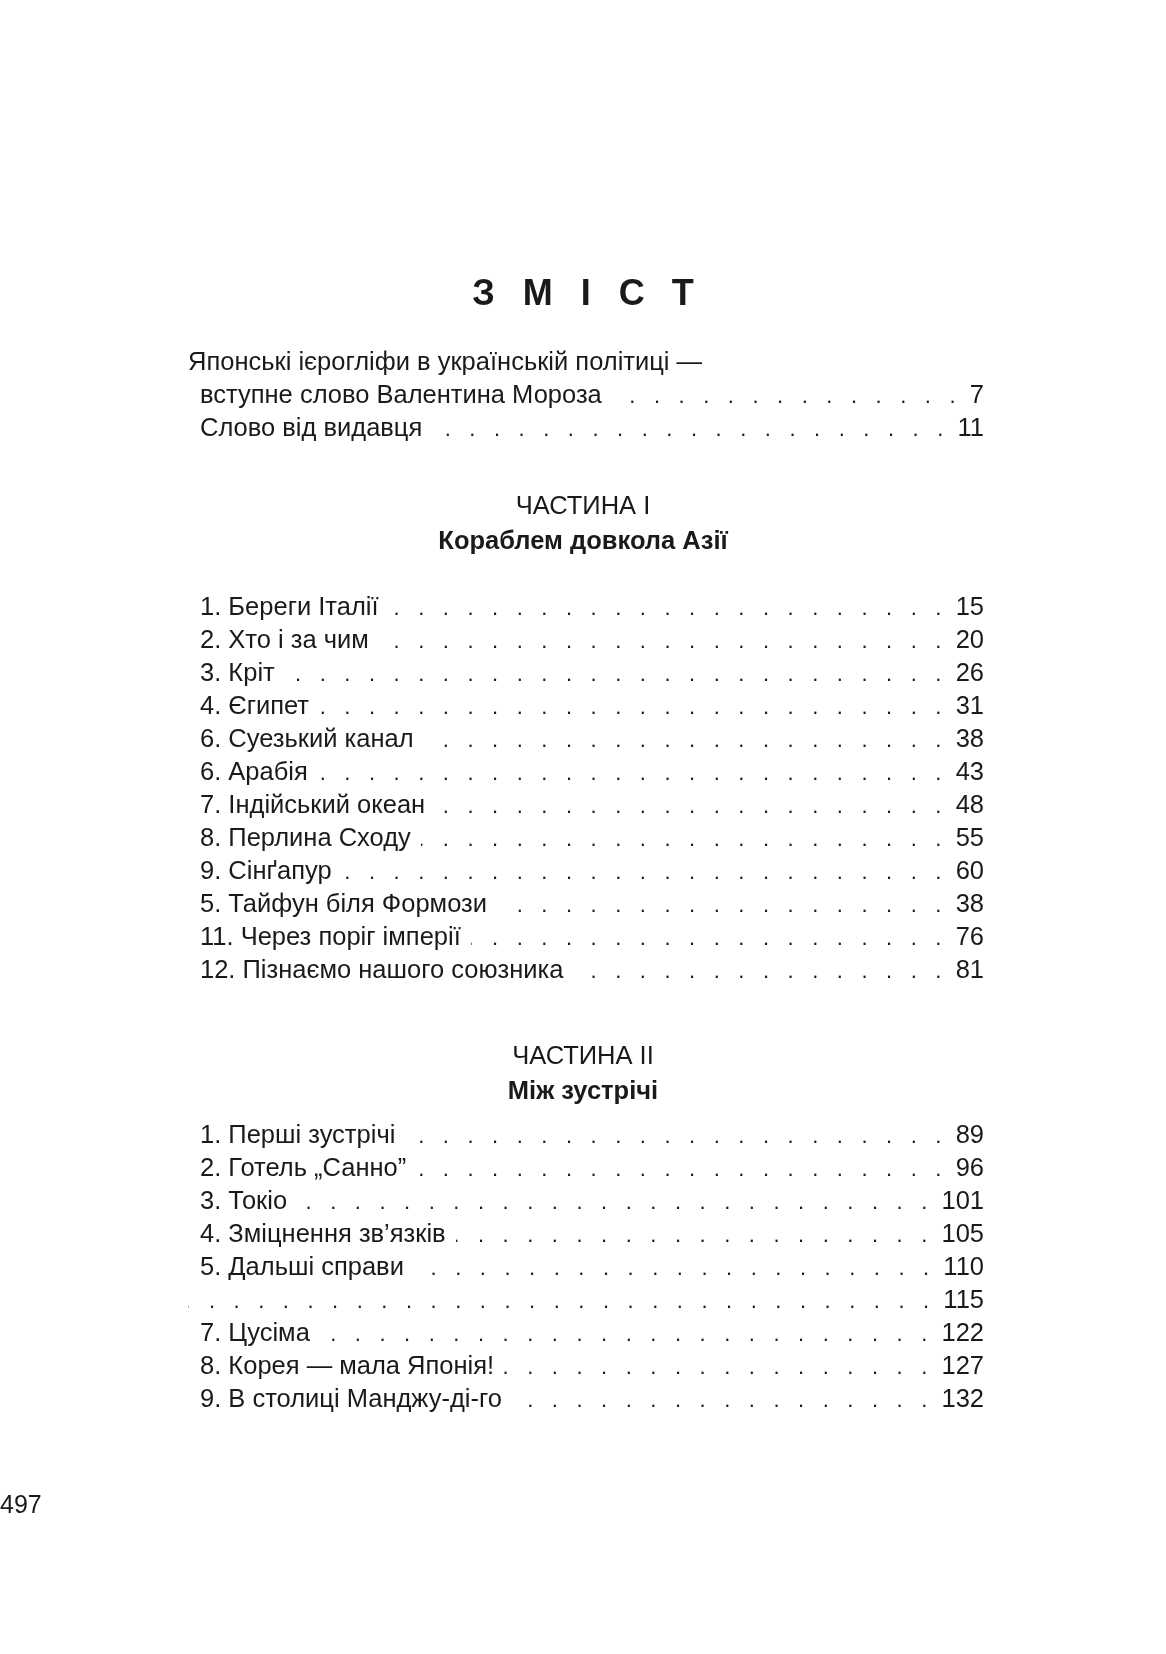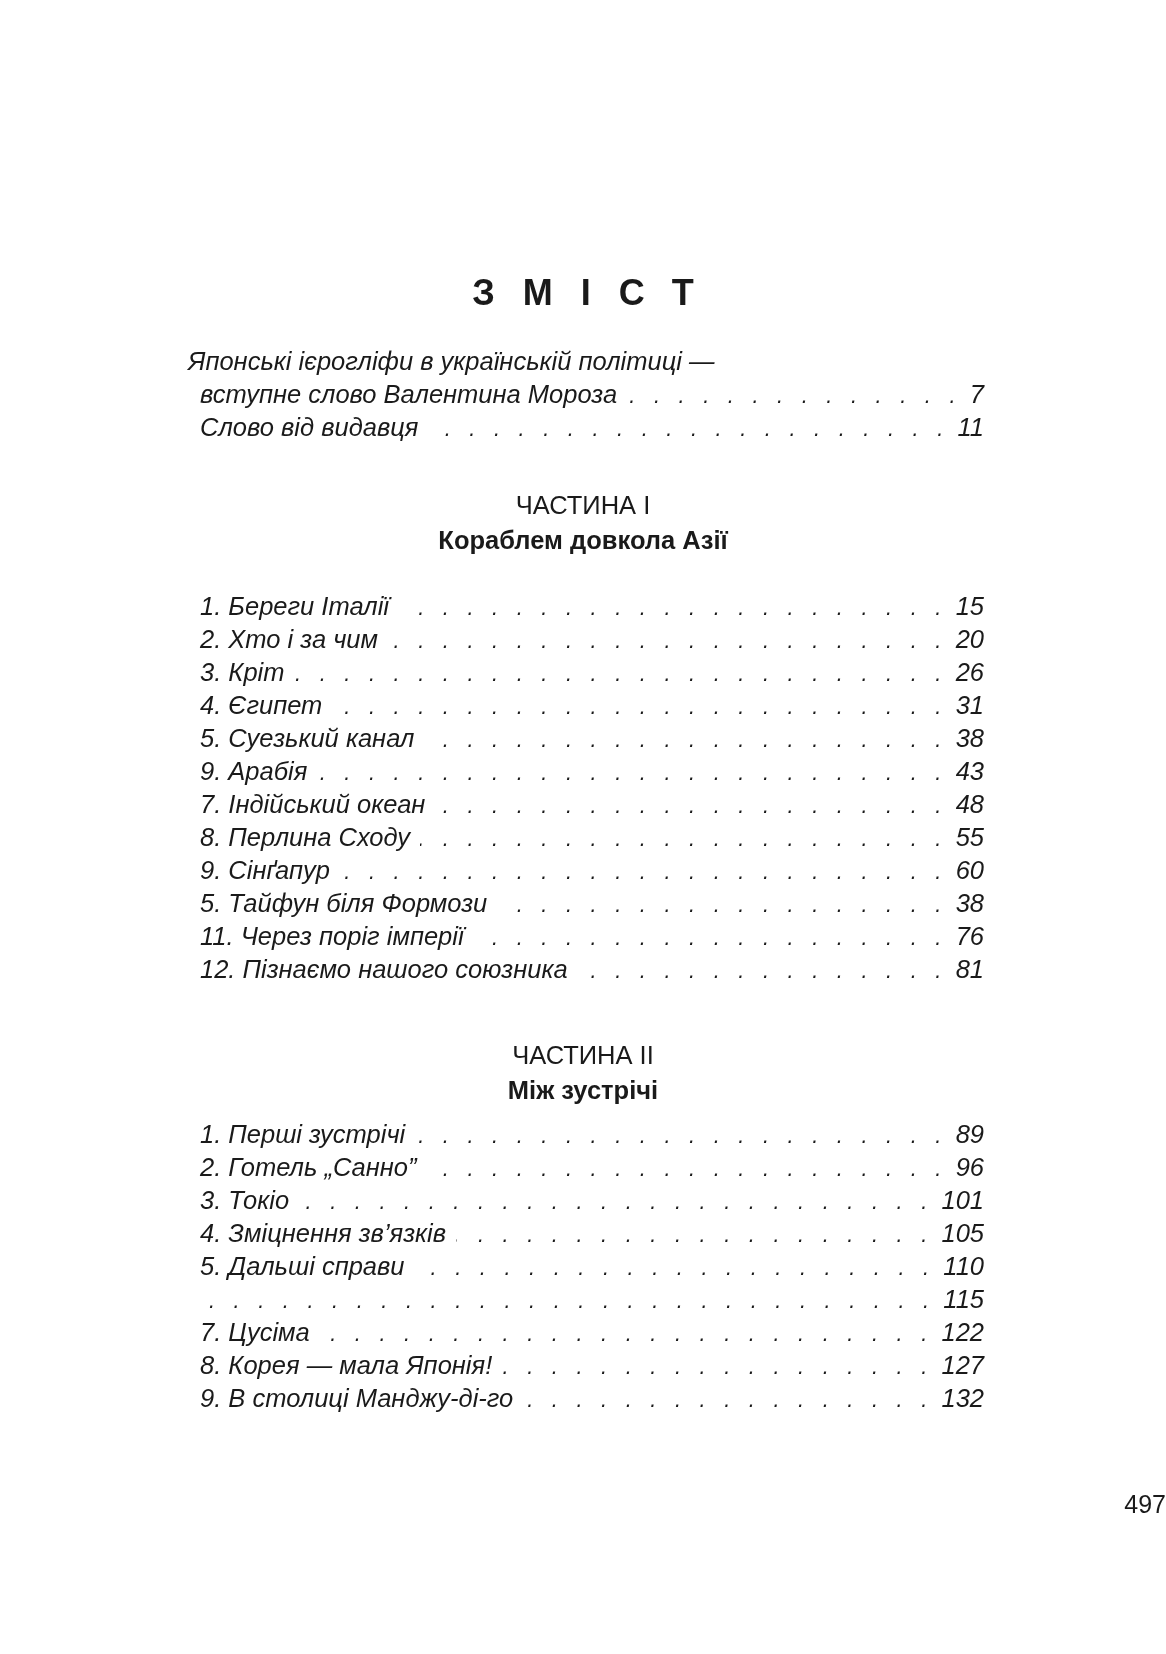--- a/index.html
+++ b/index.html
@@ -16,21 +16,20 @@
     position: absolute; left: 0; width: 1166px; top: 272px;
     text-align: center;
     font-weight: bold; font-size: 36px;
     letter-spacing: 28px;
     padding-left: 28px;
     box-sizing: border-box;
   }
   .toc {
     position: absolute; left: 188px; width: 796px;
     font-size: 25.5px;
-    font-style: italic;
   }
   .line {
     display: flex; align-items: baseline;
     height: 33px; line-height: 33px;
     white-space: nowrap;
   }
   .line .label { flex: 0 0 auto; padding-right: 10px; margin-left: 12px; }
   .line .dots {
     flex: 1 1 auto; overflow: hidden;
     letter-spacing: 6.2px;
@@ -41,21 +40,21 @@
   .line .num { flex: 0 0 auto; padding-left: 8px; text-align: right; }
   .plain { height: 33px; line-height: 33px; white-space: nowrap; }
   .part-head {
     position: absolute; left: 0; width: 1166px; text-align: center;
     font-size: 25.5px; line-height: 35px;
   }
   .part-head .part-num { display: block; }
   .part-head .part-title { display: block; font-weight: bold; }
   .page-number {
     position: absolute; left: 0; width: 1166px; top: 1490px;
-    text-align: right; font-size: 25px;
+    text-align: left; font-size: 25px;
   }
 </style>
 </head>
 <body>
 
 <div class="page">
 
   <div class="title">ЗМІСТ</div>
 
   <div class="toc" style="top:345px;">
@@ -92,26 +91,26 @@
         <span class="label">3. Кріт</span>
         <span class="dots">. . . . . . . . . . . . . . . . . . . . . . . . . . . . . . . . . . . . . . . . . . . . . . . . . . . . . . . . . . . . . . . . . . . .</span>
         <span class="num">26</span>
       </div>
     <div class="line">
         <span class="label">4. Єгипет</span>
         <span class="dots">. . . . . . . . . . . . . . . . . . . . . . . . . . . . . . . . . . . . . . . . . . . . . . . . . . . . . . . . . . . . . . . . . . . .</span>
         <span class="num">31</span>
       </div>
     <div class="line">
-        <span class="label">5. Суезький канал</span>
+        <span class="label">6. Суезький канал</span>
         <span class="dots">. . . . . . . . . . . . . . . . . . . . . . . . . . . . . . . . . . . . . . . . . . . . . . . . . . . . . . . . . . . . . . . . . . . .</span>
         <span class="num">38</span>
       </div>
     <div class="line">
-        <span class="label">9. Арабія</span>
+        <span class="label">6. Арабія</span>
         <span class="dots">. . . . . . . . . . . . . . . . . . . . . . . . . . . . . . . . . . . . . . . . . . . . . . . . . . . . . . . . . . . . . . . . . . . .</span>
         <span class="num">43</span>
       </div>
     <div class="line">
         <span class="label">7. Індійський океан</span>
         <span class="dots">. . . . . . . . . . . . . . . . . . . . . . . . . . . . . . . . . . . . . . . . . . . . . . . . . . . . . . . . . . . . . . . . . . . .</span>
         <span class="num">48</span>
       </div>
     <div class="line">
         <span class="label">8. Перлина Сходу</span>

